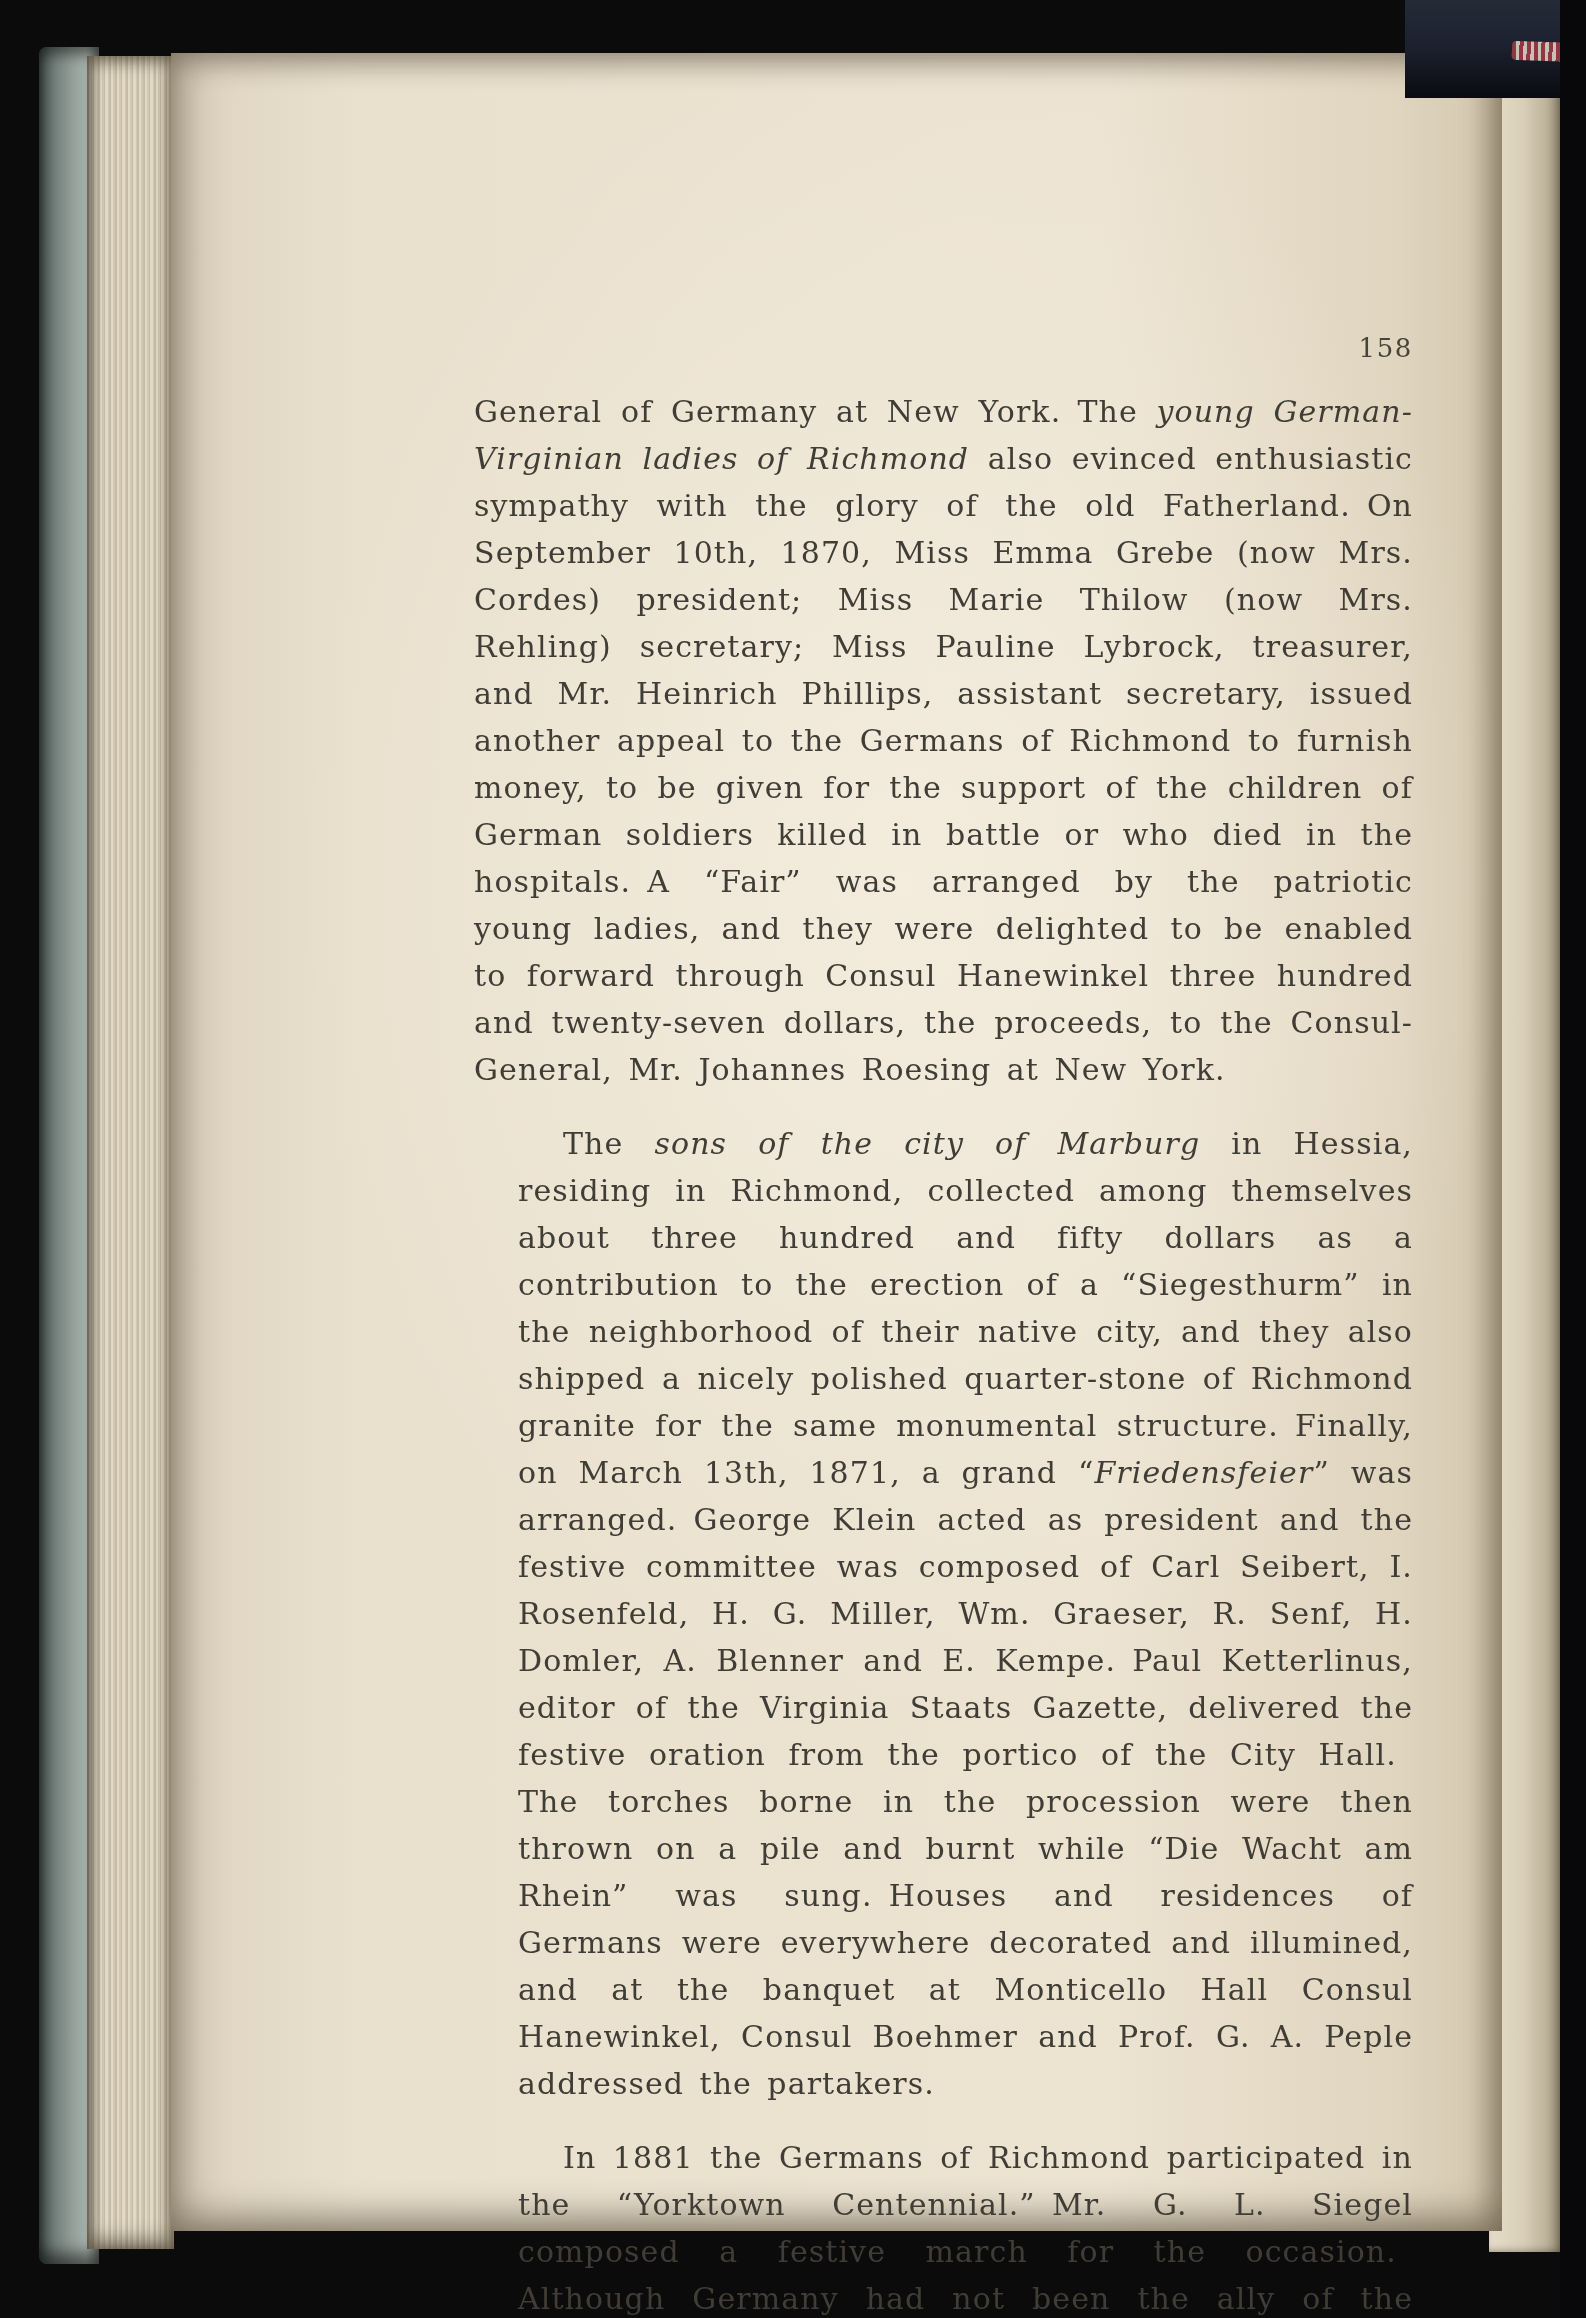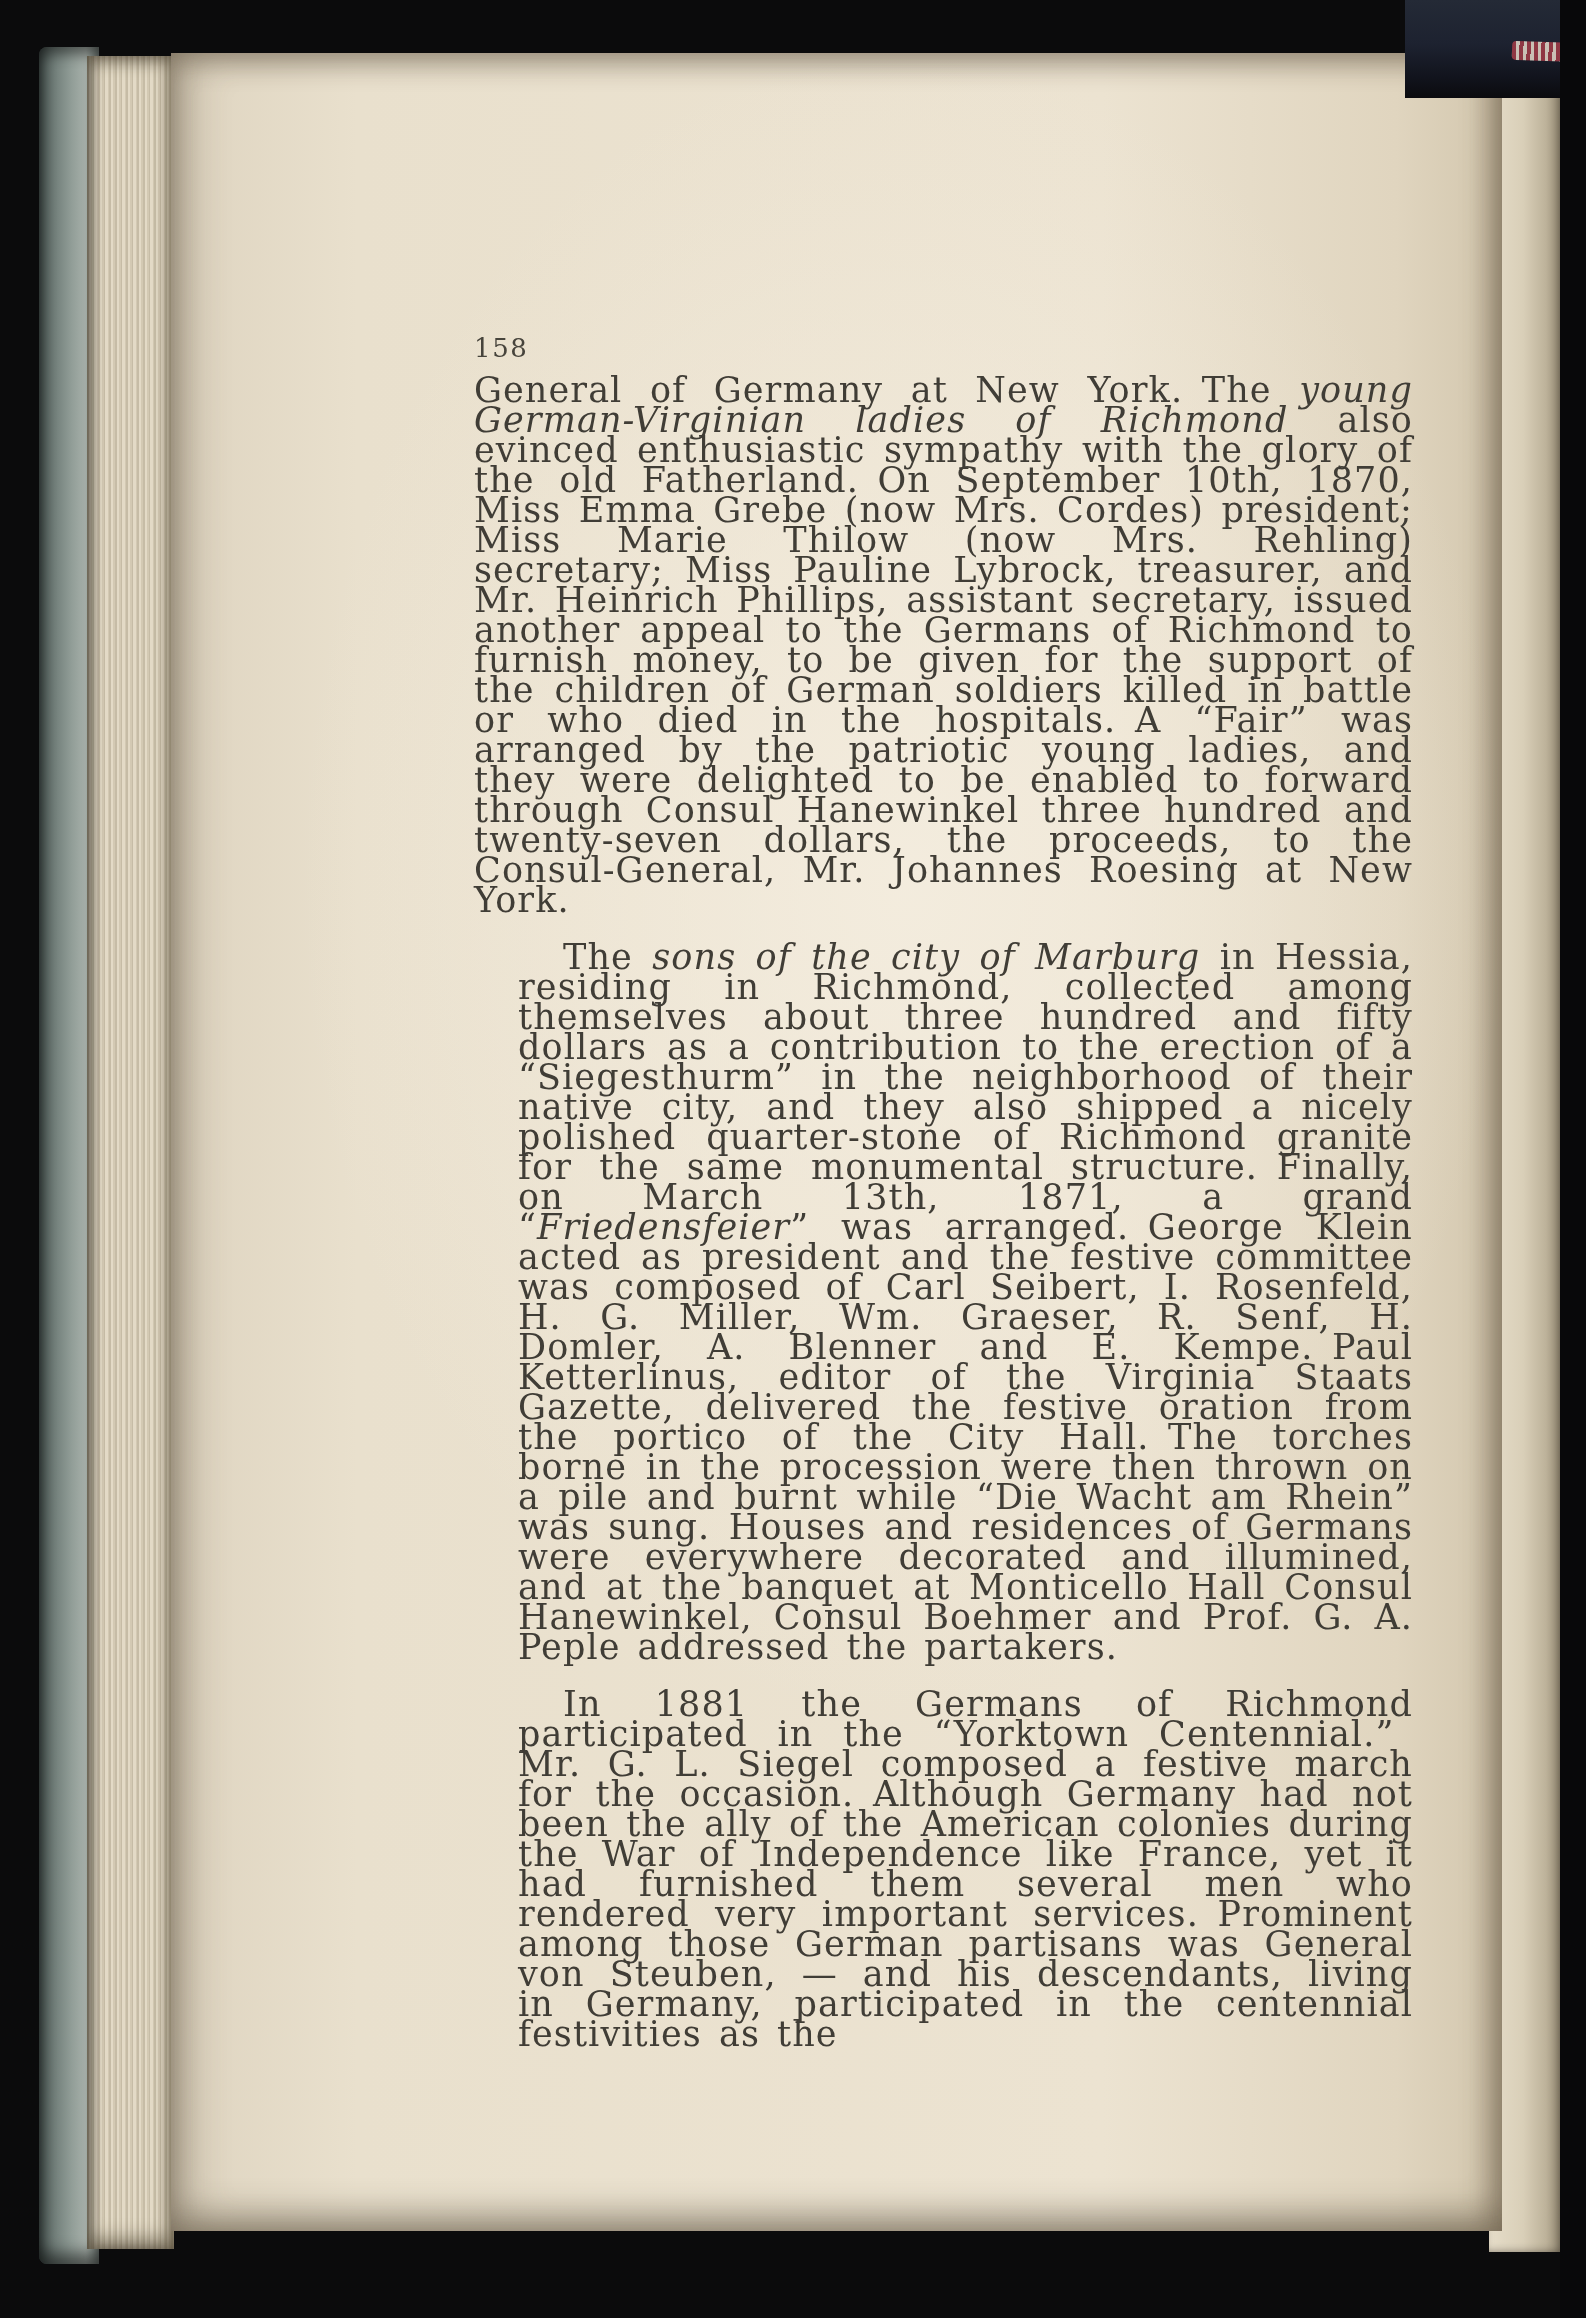--- a/index.html
+++ b/index.html
@@ -117,31 +117,31 @@
   
   .text-block {
     position: absolute;
     left: 303px;
     top: 276px;
     width: 939px;
     color: #403d36;
   }
 
   .page-number {
-    text-align: left;
+    text-align: right;
     font-size: 26px;
     line-height: 38px;
     letter-spacing: 1.6px;
-    margin-bottom: 8px;
+    margin-bottom: 21px;
     color: #47443c;
   }
 
   .para {
-    font-size: 35px;
-    line-height: 30px;
+    font-size: 30px;
+    line-height: 47px;
     letter-spacing: 1.1px;
     word-spacing: 4.8px;
     text-align: justify;
   }
 
   .para + .para { margin-top: 27px; }
 
   .para.indent { text-indent: 45px; margin-left: 44px; }
 
   .para .it { font-style: italic; }

